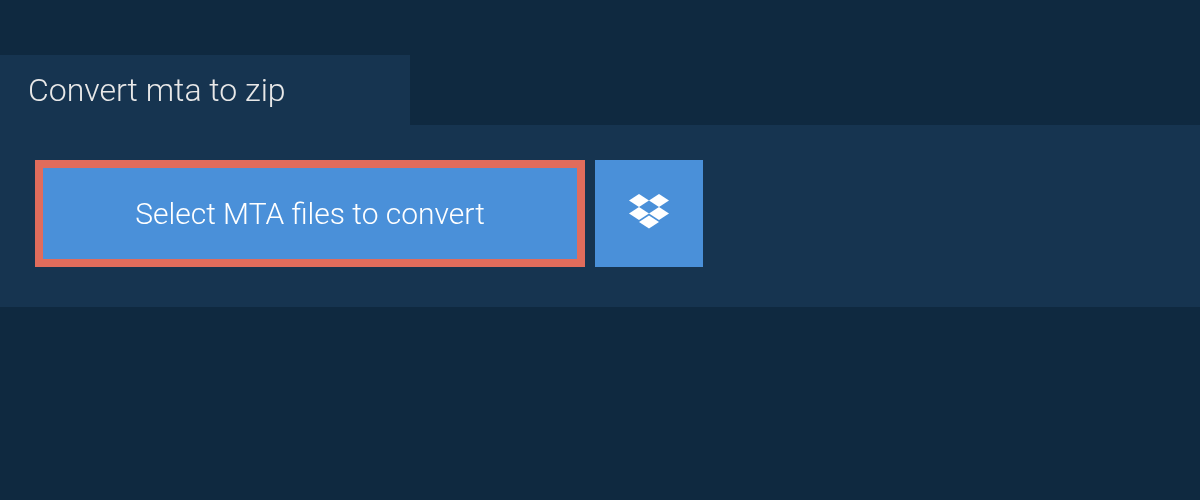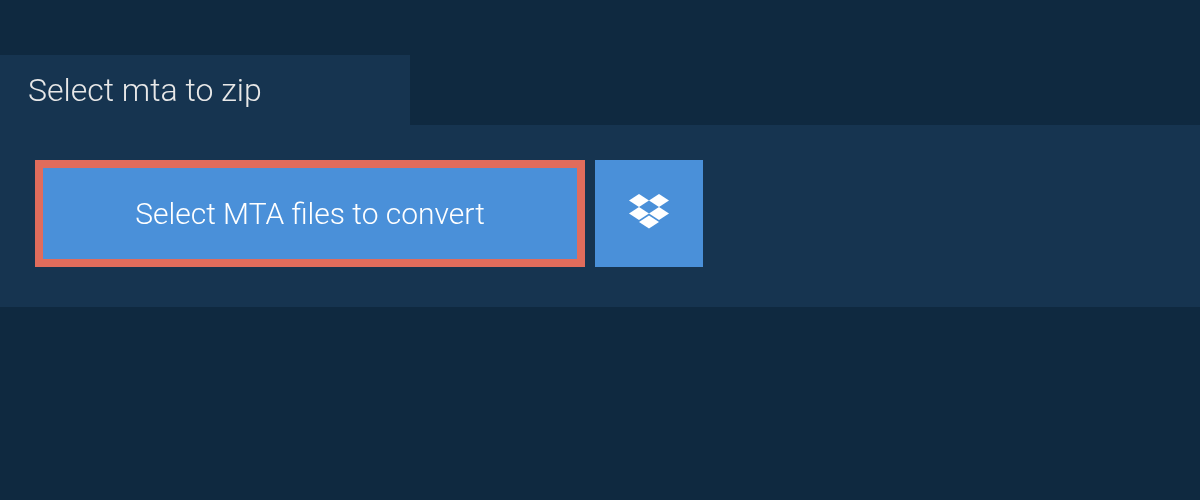--- a/index.html
+++ b/index.html
@@ -61,21 +61,21 @@
     .dropbox-icon {
       width: 40px;
       height: 36px;
     }
   </style>
 </head>
 <body>
 
 <div class="tab-container">
   <div class="tab">
-    <span>Select mta to zip</span>
+    <span>Convert mta to zip</span>
   </div>
   <div class="panel">
     <div class="button-row">
       <div class="select-button">
         <span>Select MTA files to convert</span>
       </div>
       <div class="dropbox-button">
         <span>
           <svg class="dropbox-icon" viewBox="0 0 40 36" fill="#ffffff">
             <path d="M10 0 L20 6.5 L10 13 L0 6.5 Z"></path>

